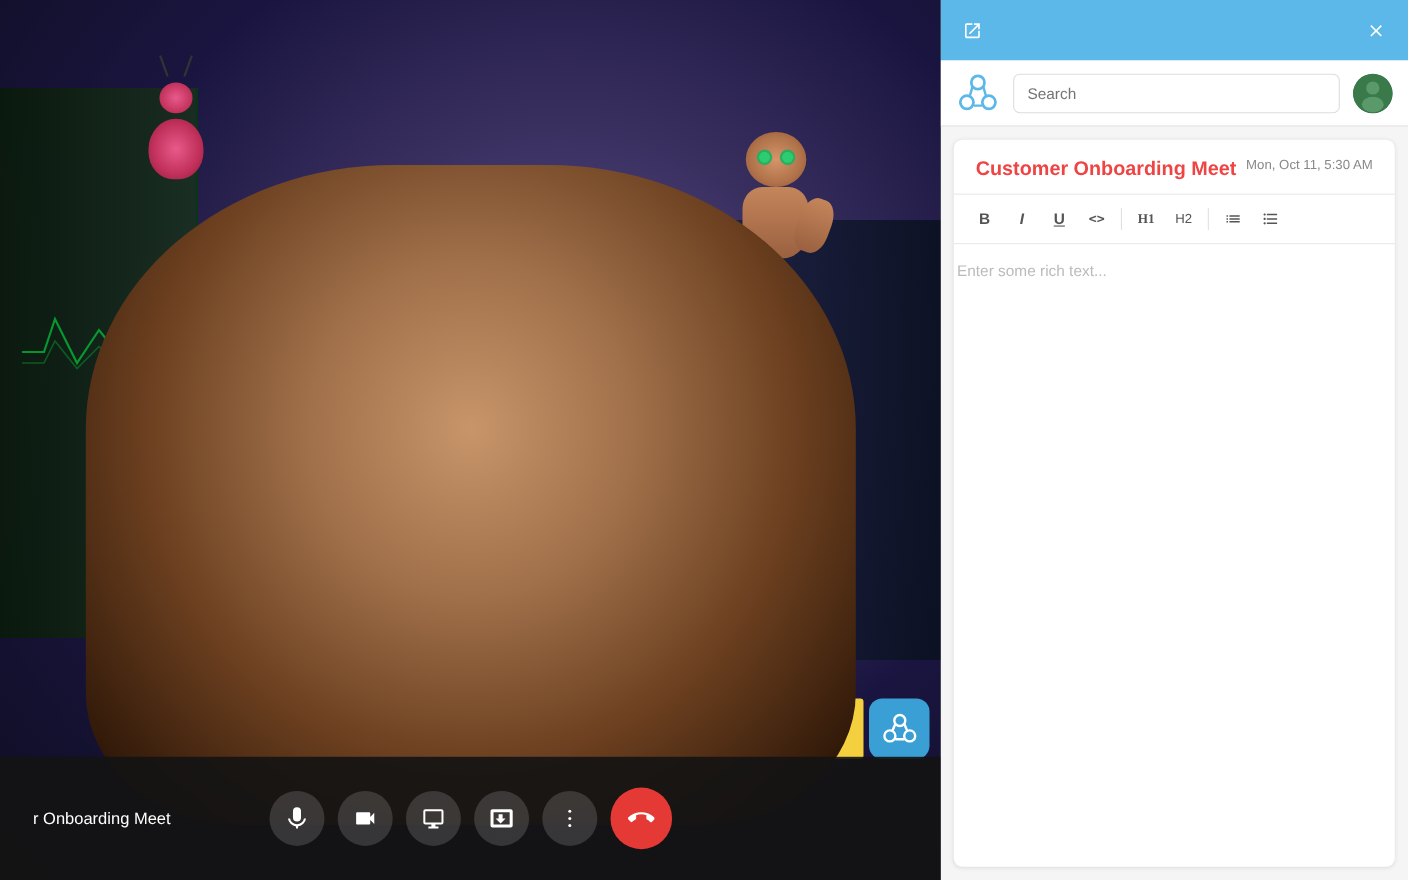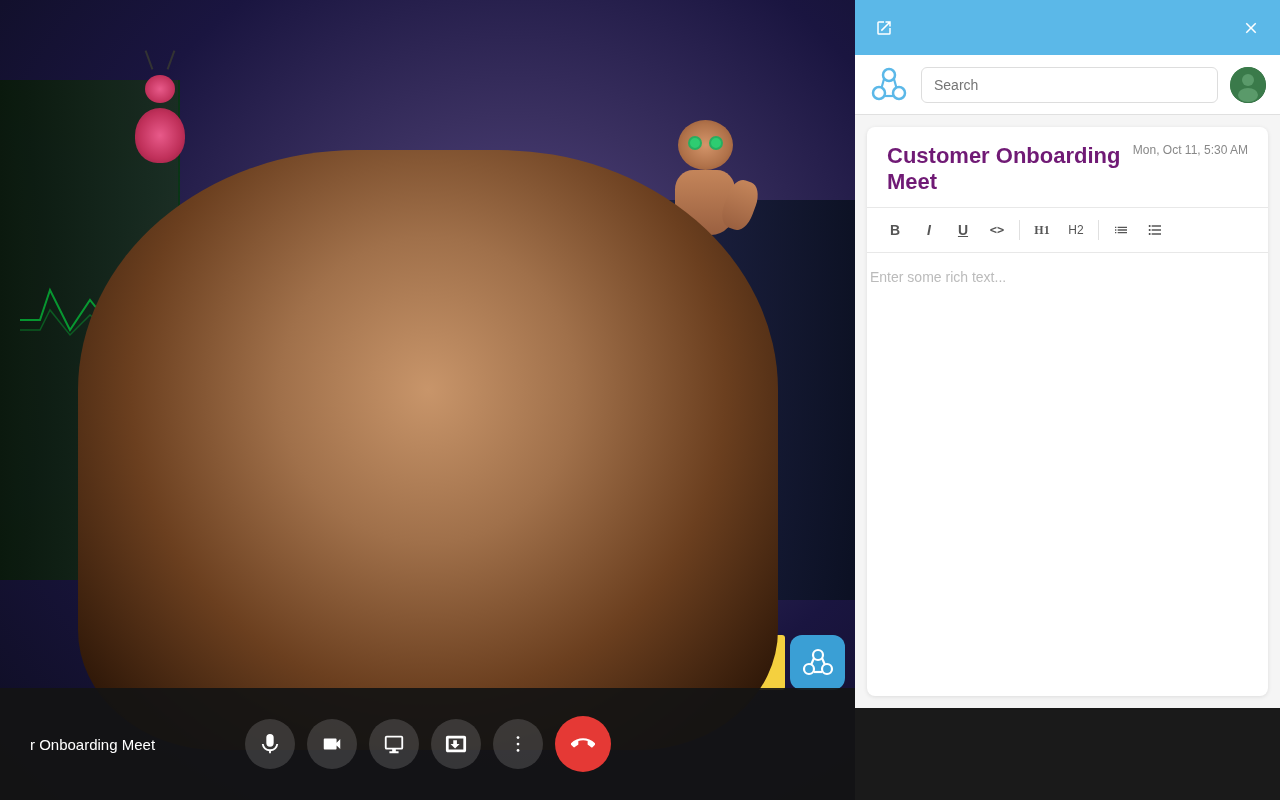--- a/index.html
+++ b/index.html
@@ -205,21 +205,21 @@
       border-radius: 12px;
       display: flex;
       align-items: center;
       justify-content: center;
       cursor: pointer;
     }
 
     
     .right-panel {
       width: 425px;
-      height: 708px;
+      height: 800px;
       display: flex;
       flex-direction: column;
       background: #f5f5f5;
       flex-shrink: 0;
     }
 
     
     .panel-header {
       background: #5bb8e8;
       height: 55px;
@@ -309,23 +309,23 @@
 
     .note-header {
       padding: 16px 20px 12px;
       border-bottom: 1px solid #e8e8e8;
       display: flex;
       align-items: flex-start;
       justify-content: space-between;
     }
 
     .note-title {
-      font-size: 22px;
+      font-size: 18px;
       font-weight: 600;
-      color: #701a75;
+      color: #ef4444;
     }
 
     .note-date {
       font-size: 12px;
       color: #888;
       text-align: left;
       white-space: nowrap;
     }
 
     .toolbar-row {

